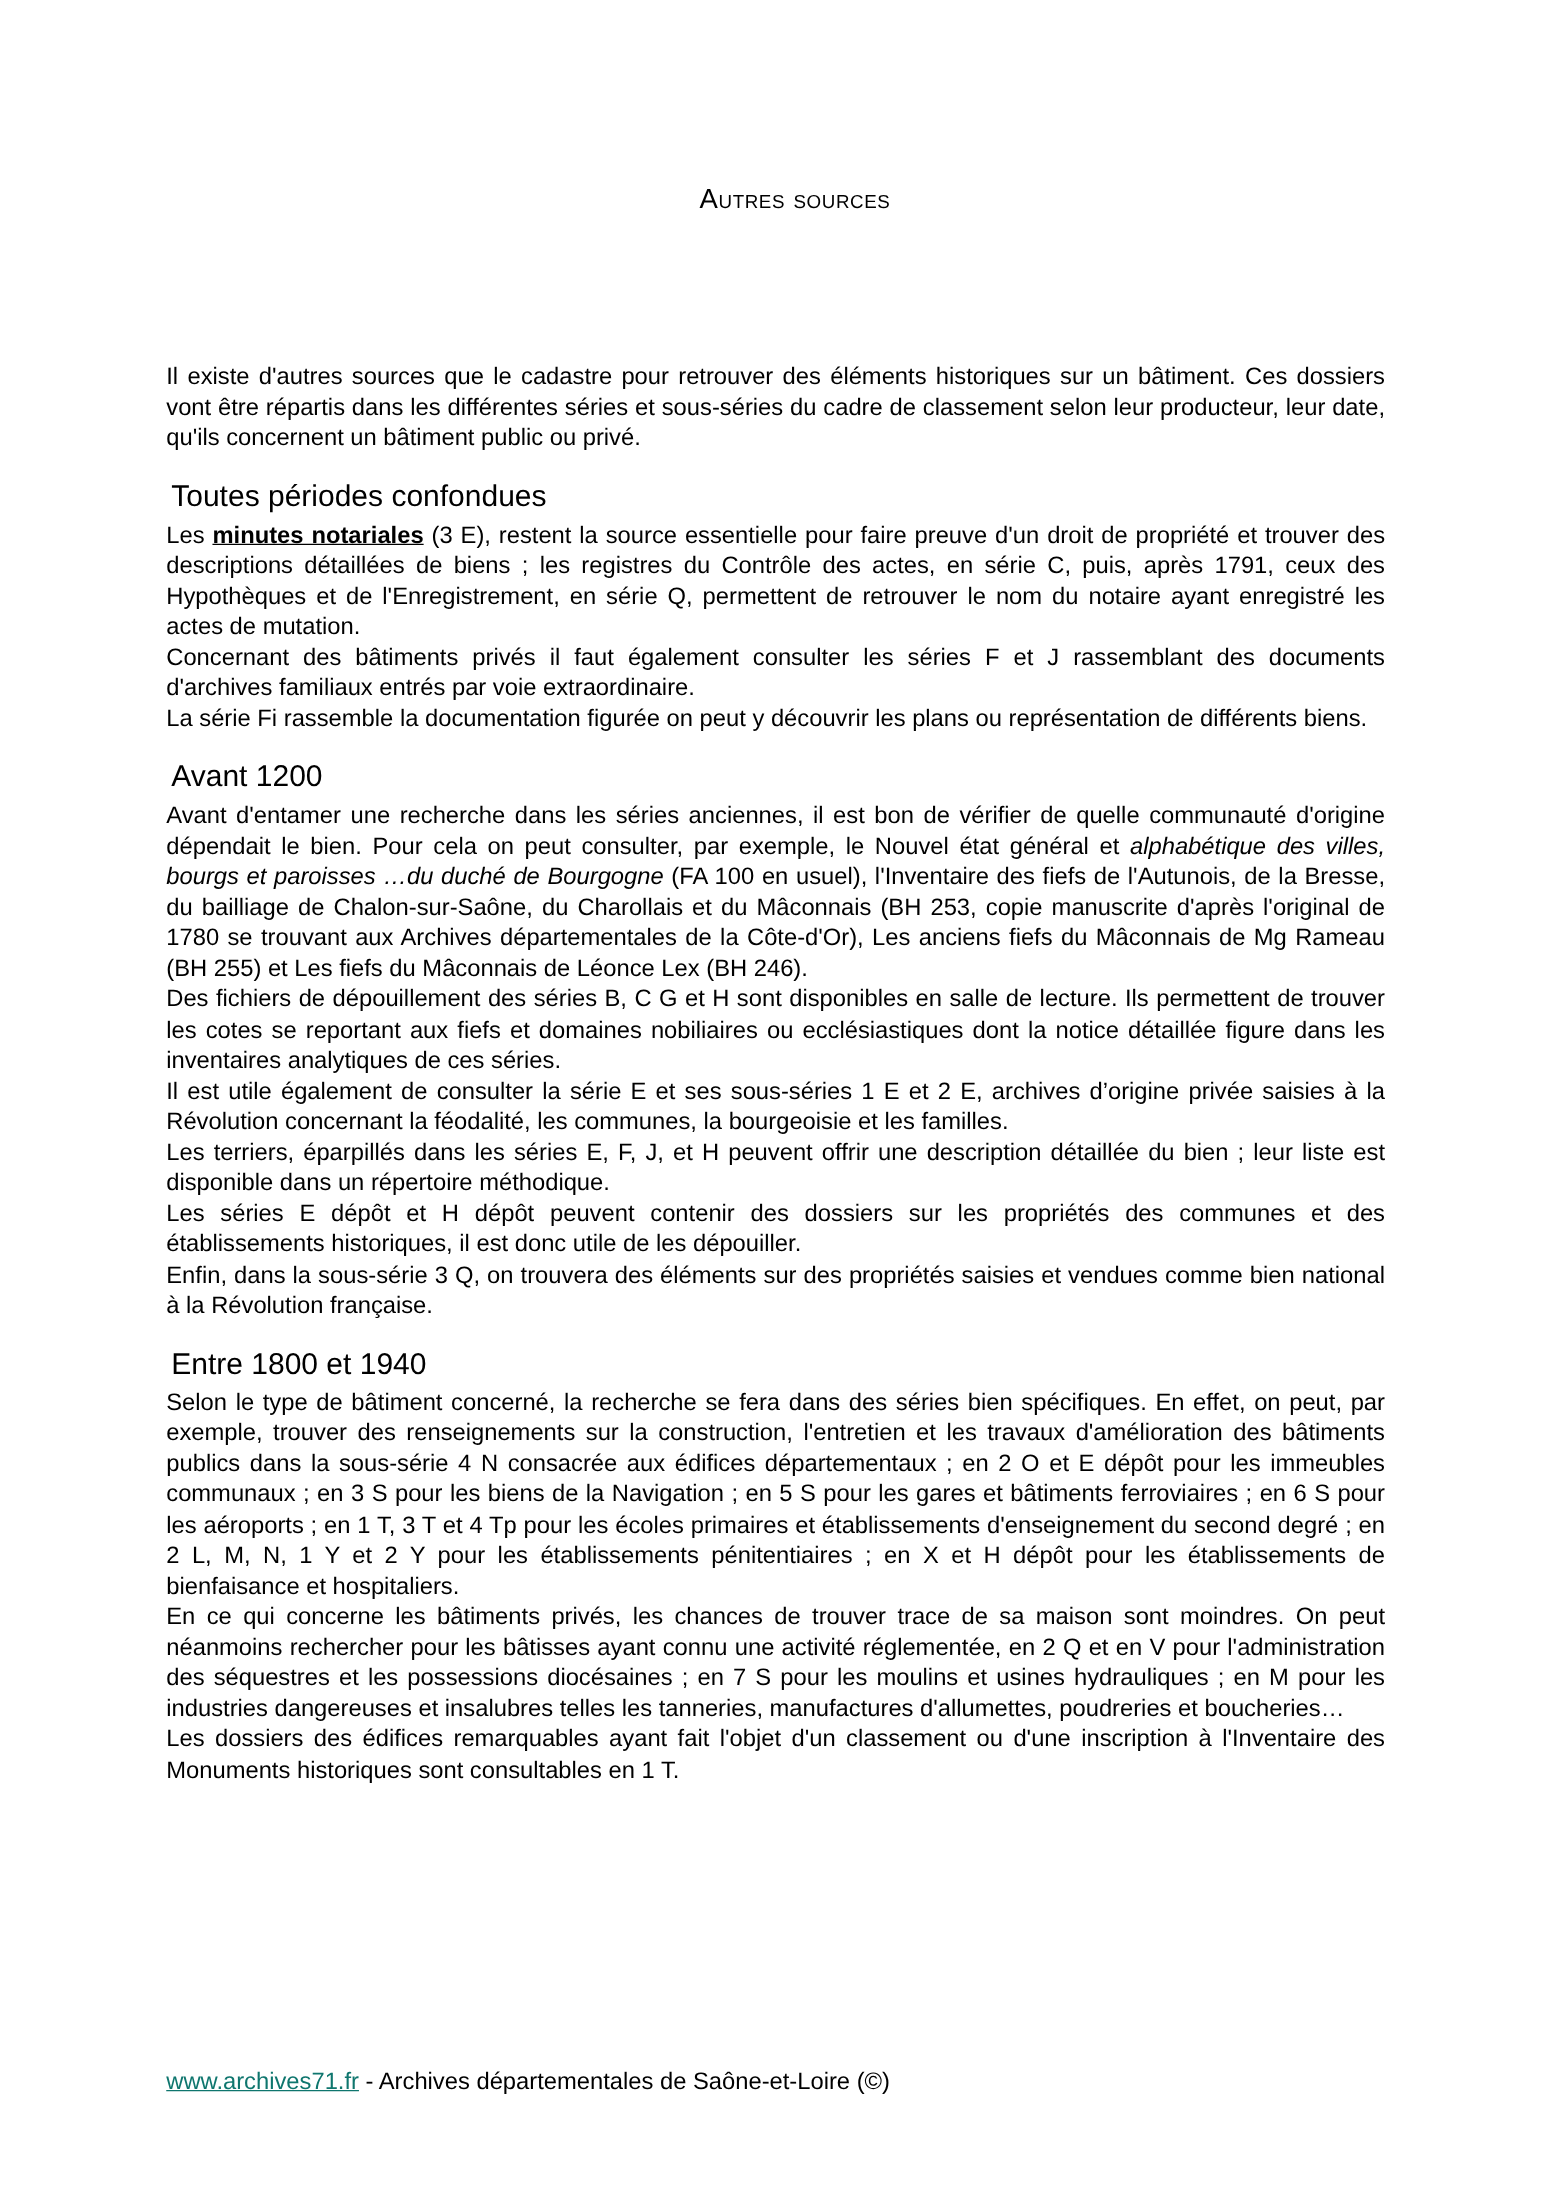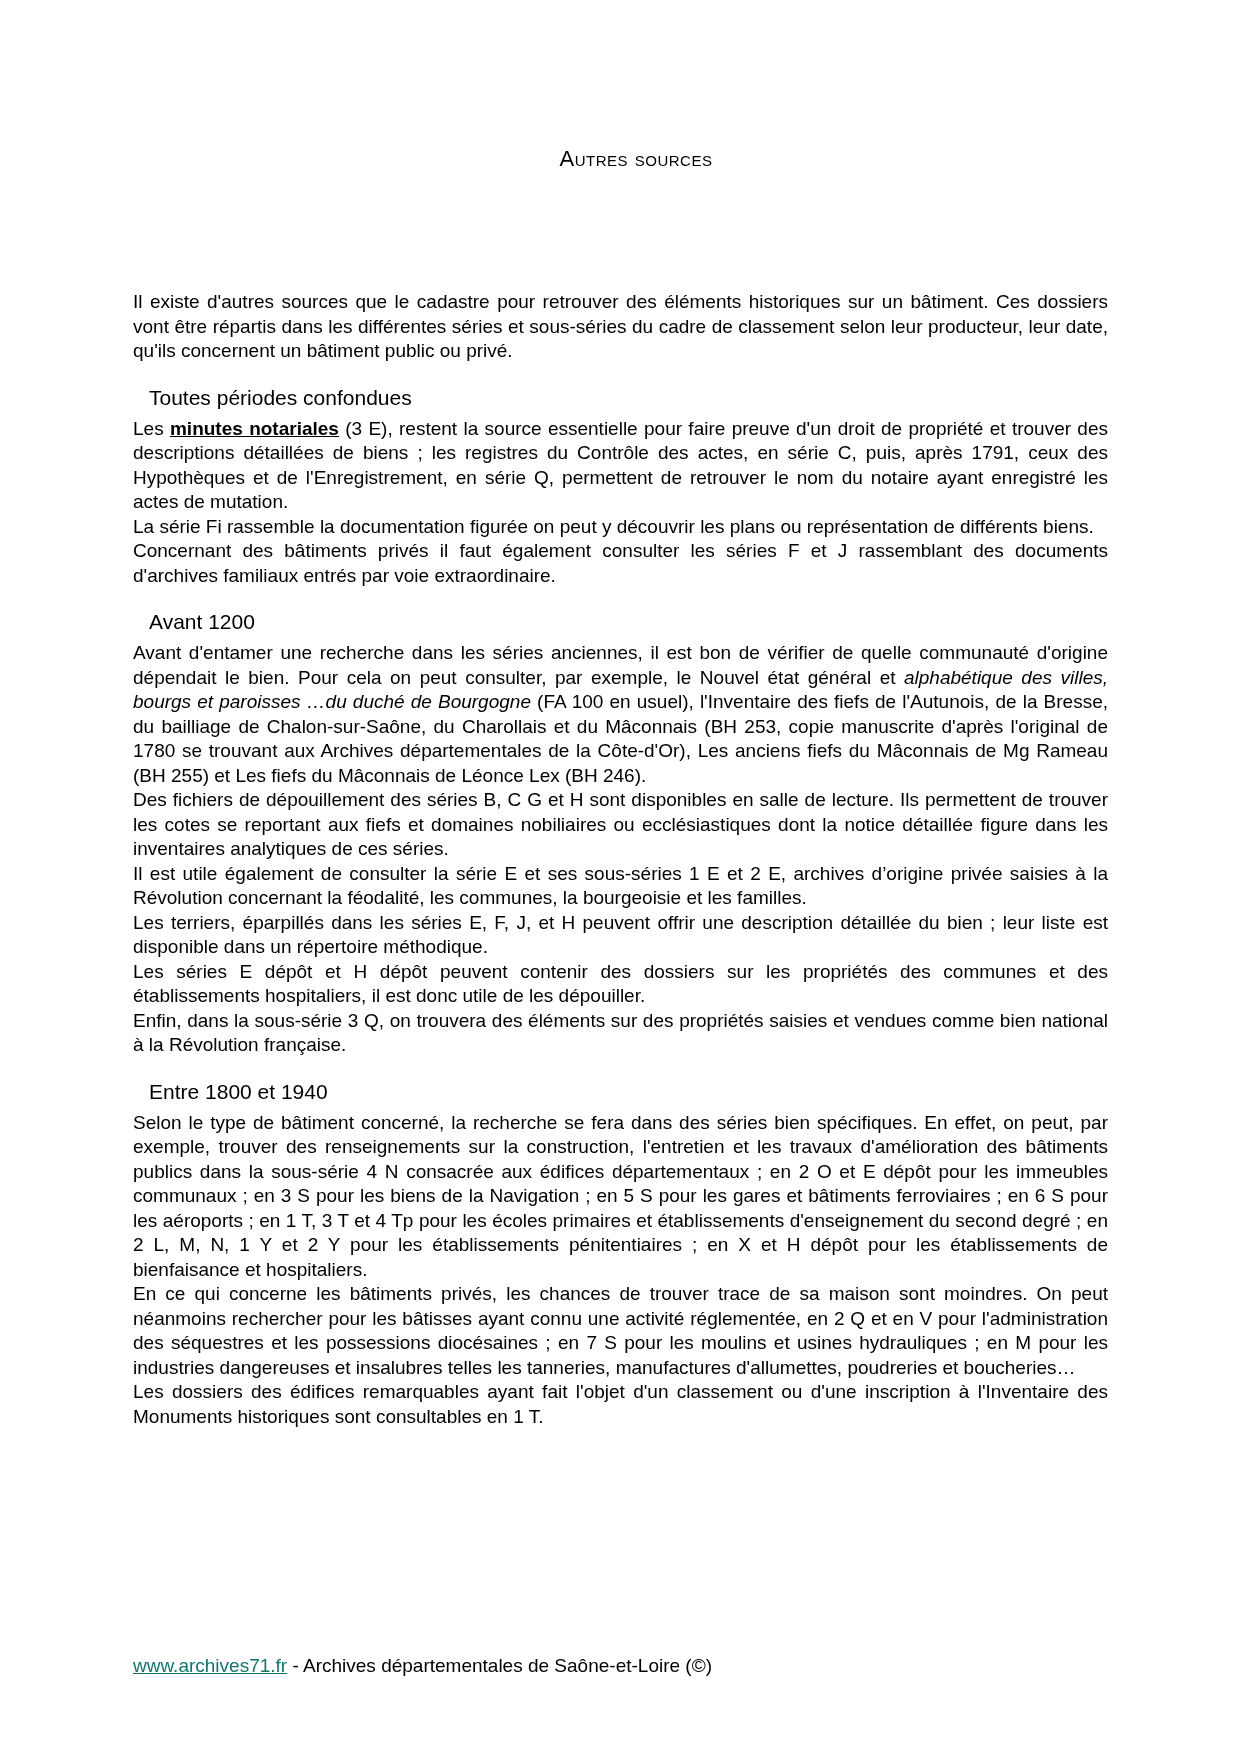--- a/index.html
+++ b/index.html
@@ -36,22 +36,22 @@
     left: 133px;
     width: 975px;
   }
   .content p {
     margin: 0;
     font-size: 19px;
     line-height: 24.5px;
     text-align: justify;
   }
   .content h2 {
-    margin: 21px 0 7px 16px;
-    font-size: 21px;
+    margin: 21px 0 7px 4px;
+    font-size: 24px;
     font-weight: normal;
     line-height: 25px;
   }
   .run-underline { text-decoration: underline; font-weight: bold; }
   .run-italic { font-style: italic; }
   .footer {
     position: absolute;
     top: 1654px;
     left: 133px;
     width: 975px;
@@ -66,28 +66,28 @@
 </style>
 </head>
 <body>
 
 <div class="page">
   <h1 class="title">Autres sources</h1>
   <main class="content">
       <p><span>Il existe d'autres sources que le cadastre pour retrouver des éléments historiques sur un bâtiment. Ces dossiers vont être répartis dans les différentes séries et sous-séries du cadre de classement selon leur producteur, leur date, qu'ils concernent un bâtiment public ou privé.</span></p>
       <h2>Toutes périodes confondues</h2>
       <p><span>Les </span><span class="run-underline">minutes notariales</span><span> (3 E), restent la source essentielle pour faire preuve d'un droit de propriété et trouver des descriptions détaillées de biens ; les registres du Contrôle des actes, en série C, puis, après 1791, ceux des Hypothèques et de l'Enregistrement, en série Q, permettent de retrouver le nom du notaire ayant enregistré les actes de mutation.</span></p>
+      <p><span>Concernant des bâtiments privés il faut également consulter les séries F et J rassemblant des documents d'archives familiaux entrés par voie extraordinaire.</span></p>
       <p><span>La série Fi rassemble la documentation figurée on peut y découvrir les plans ou représentation de différents biens.</span></p>
-      <p><span>Concernant des bâtiments privés il faut également consulter les séries F et J rassemblant des documents d'archives familiaux entrés par voie extraordinaire.</span></p>
       <h2>Avant 1200</h2>
       <p><span>Avant d'entamer une recherche dans les séries anciennes, il est bon de vérifier de quelle communauté d'origine dépendait le bien. Pour cela on peut consulter, par exemple, le Nouvel état général et </span><span class="run-italic">alphabétique des villes, bourgs et paroisses …du duché de Bourgogne</span><span> (FA 100 en usuel), l'Inventaire des fiefs de l'Autunois, de la Bresse, du bailliage de Chalon-sur-Saône, du Charollais et du Mâconnais (BH 253, copie manuscrite d'après l'original de 1780 se trouvant aux Archives départementales de la Côte-d'Or), Les anciens fiefs du Mâconnais de Mg Rameau (BH 255) et Les fiefs du Mâconnais de Léonce Lex (BH 246).</span></p>
       <p><span>Des fichiers de dépouillement des séries B, C G et H sont disponibles en salle de lecture. Ils permettent de trouver les cotes se reportant aux fiefs et domaines nobiliaires ou ecclésiastiques dont la notice détaillée figure dans les inventaires analytiques de ces séries.</span></p>
       <p><span>Il est utile également de consulter la série E et ses sous-séries 1 E et 2 E, archives d’origine privée saisies à la Révolution concernant la féodalité, les communes, la bourgeoisie et les familles.</span></p>
       <p><span>Les terriers, éparpillés dans les séries E, F, J, et H peuvent offrir une description détaillée du bien ; leur liste est disponible dans un répertoire méthodique.</span></p>
-      <p><span>Les séries E dépôt et H dépôt peuvent contenir des dossiers sur les propriétés des communes et des établissements hospitaliers, il est donc utile de les dépouiller.</span></p>
+      <p><span>Les séries E dépôt et H dépôt peuvent contenir des dossiers sur les propriétés des communes et des établissements historiques, il est donc utile de les dépouiller.</span></p>
       <p><span>Enfin, dans la sous-série 3 Q, on trouvera des éléments sur des propriétés saisies et vendues comme bien national à la Révolution française.</span></p>
       <h2>Entre 1800 et 1940</h2>
       <p><span>Selon le type de bâtiment concerné, la recherche se fera dans des séries bien spécifiques. En effet, on peut, par exemple, trouver des renseignements sur la construction, l'entretien et les travaux d'amélioration des bâtiments publics dans la sous-série 4 N consacrée aux édifices départementaux ; en 2 O et E dépôt pour les immeubles communaux ; en 3 S pour les biens de la Navigation ; en 5 S pour les gares et bâtiments ferroviaires ; en 6 S pour les aéroports ; en 1 T, 3 T et 4 Tp pour les écoles primaires et établissements d'enseignement du second degré ; en 2 L, M, N, 1 Y et 2 Y pour les établissements pénitentiaires ; en X et H dépôt pour les établissements de bienfaisance et hospitaliers.</span></p>
       <p><span>En ce qui concerne les bâtiments privés, les chances de trouver trace de sa maison sont moindres. On peut néanmoins rechercher pour les bâtisses ayant connu une activité réglementée, en 2 Q et en V pour l'administration des séquestres et les possessions diocésaines ; en 7 S pour les moulins et usines hydrauliques ; en M pour les industries dangereuses et insalubres telles les tanneries, manufactures d'allumettes, poudreries et boucheries…</span></p>
       <p><span>Les dossiers des édifices remarquables ayant fait l'objet d'un classement ou d'une inscription à l'Inventaire des Monuments historiques sont consultables en 1 T.</span></p>
     </main>
   <footer class="footer"><a class="footer-link" href="#">www.archives71.fr</a><span> - Archives départementales de Saône-et-Loire (©)</span></footer>
 </div>
 
 </body></html>

